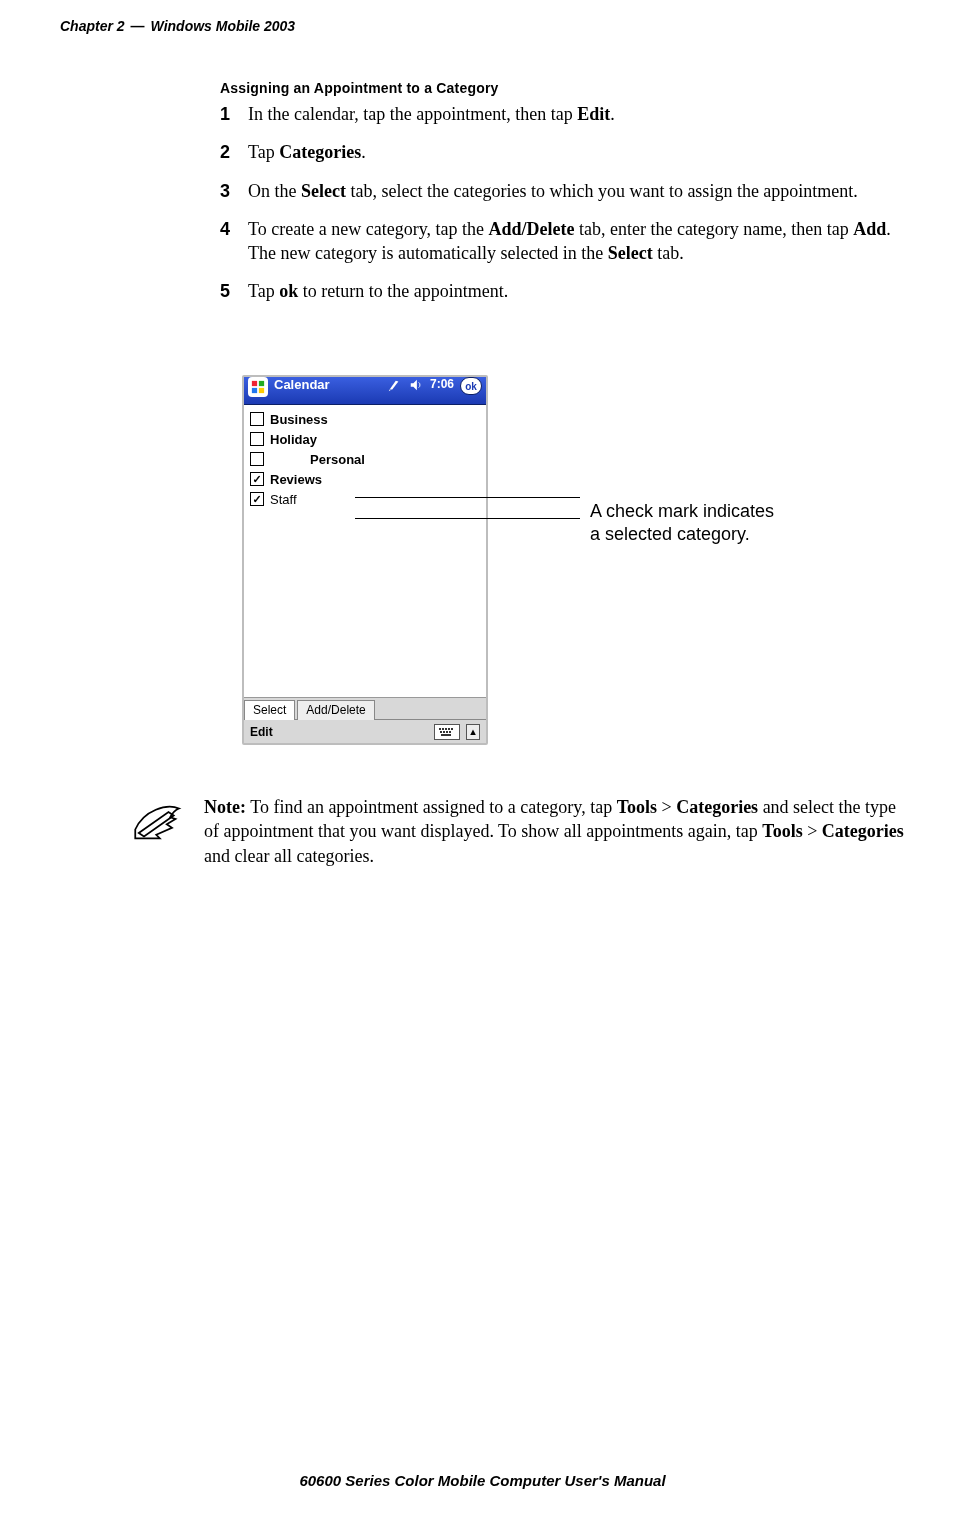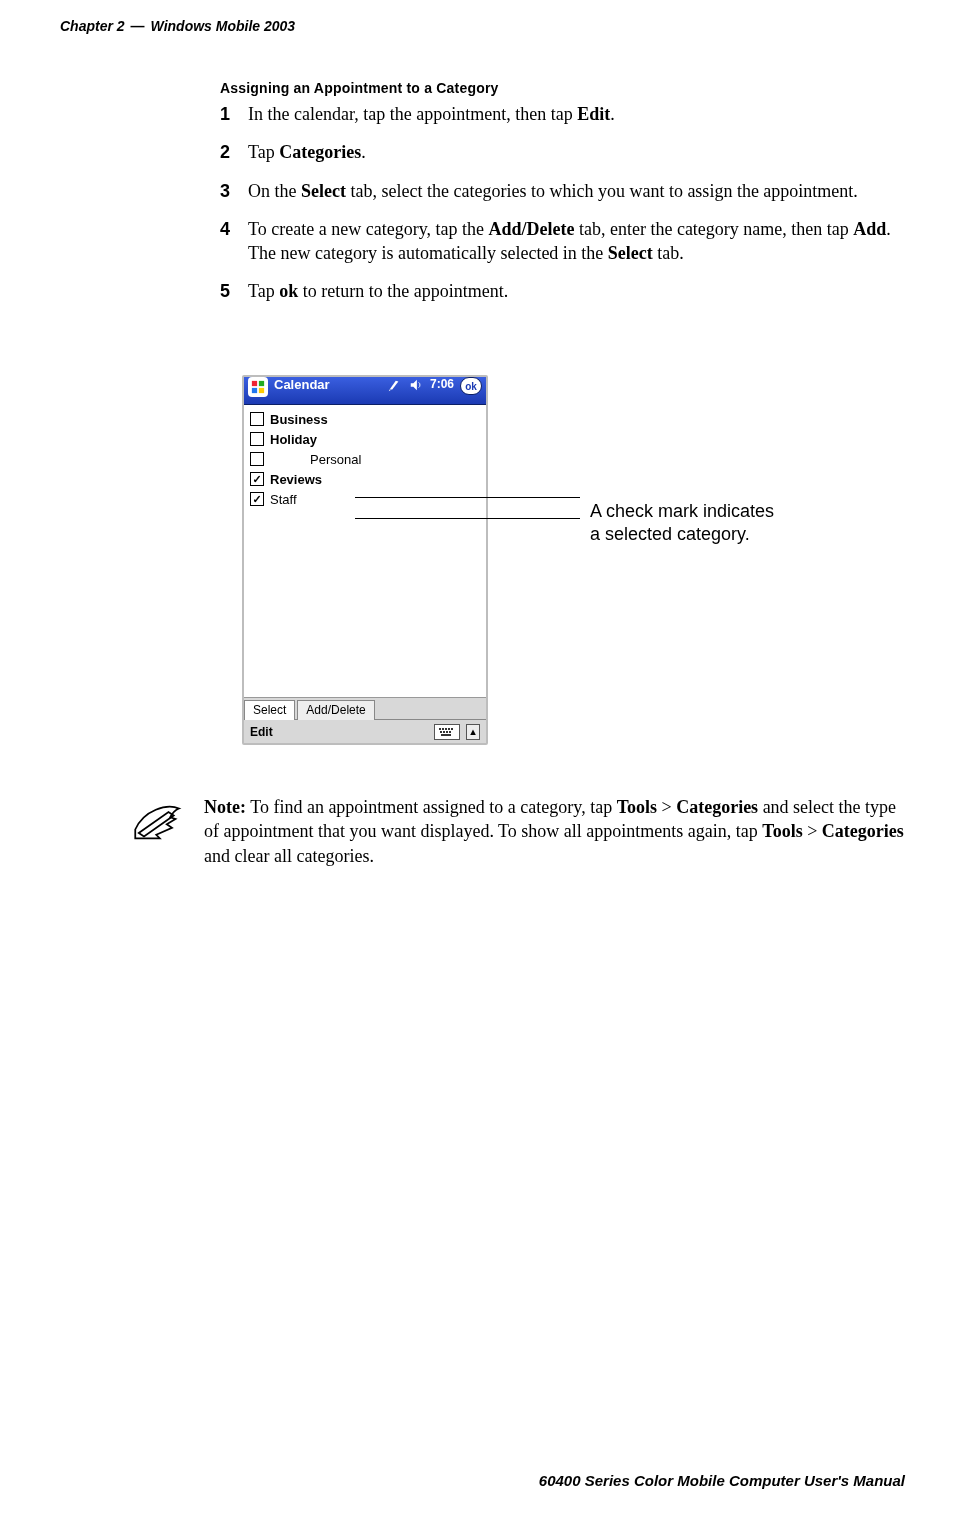--- a/index.html
+++ b/index.html
@@ -28,21 +28,21 @@
   .header{
     position:absolute;left:60px;right:60px;top:18px;
     display:flex;align-items:center;font-family:Arial,Helvetica,sans-serif;
     font-size:14px;font-style:italic;color:#000;font-weight:600;
   }
   .header .dash{margin:0 6px;font-style:normal}
 
   
   .footer{
     position:absolute;left:60px;right:70px;bottom:30px;
-    display:flex;justify-content:flex-end;
+    display:flex;justify-content:center;
     font-family:Arial,Helvetica,sans-serif;font-size:15px;font-style:italic;font-weight:700;
   }
 
   
   .content{
     position:absolute;left:220px;right:64px;top:80px;
   }
   h1{
     font-family:Arial,Helvetica,sans-serif;font-weight:800;font-size:14px;
     margin:0 0 6px 0;font-style:italic;letter-spacing:.2px;font-style:normal;
@@ -205,21 +205,21 @@
   <div class="row">
         <span class="cb"></span>
         <span style="font-weight: 700;">Business</span>
       </div>
       <div class="row">
         <span class="cb"></span>
         <span style="font-weight: 700;">Holiday</span>
       </div>
       <div class="row">
         <span class="cb"></span>
-        <span style="font-weight: 400; padding-left: 40px;">Personal</span>
+        <span style="font-weight: 700; padding-left: 40px;">Personal</span>
       </div>
       <div class="row checked">
         <span class="cb"></span>
         <span style="font-weight: 700;">Reviews</span>
       </div>
       <div class="row checked">
         <span class="cb"></span>
         <span style="font-weight: 400;">Staff</span>
       </div>
     </div>
@@ -264,14 +264,14 @@
       <path d="M10 40l34-24 6 4-34 24z" fill="none" stroke="#000" stroke-width="2"></path>
     </svg>
   </span>
   <div class="note">
     <span class="b">Note:</span><span> To find an appointment assigned to a category, tap </span><span class="b">Tools</span><span> &gt; </span><span class="b">Categories</span><span> and select the type of appointment that you want displayed. To show all appointments again, tap </span><span class="b">Tools</span><span> &gt; </span><span class="b">Categories</span><span> and clear all categories.</span>
   </div>
 </div>
 
 <div class="footer">
   <span>60</span>
-  <span>400 Series Color Mobile Computer User's Manual</span>
+  <span>600 Series Color Mobile Computer User's Manual</span>
 </div>
 
 </body></html>

